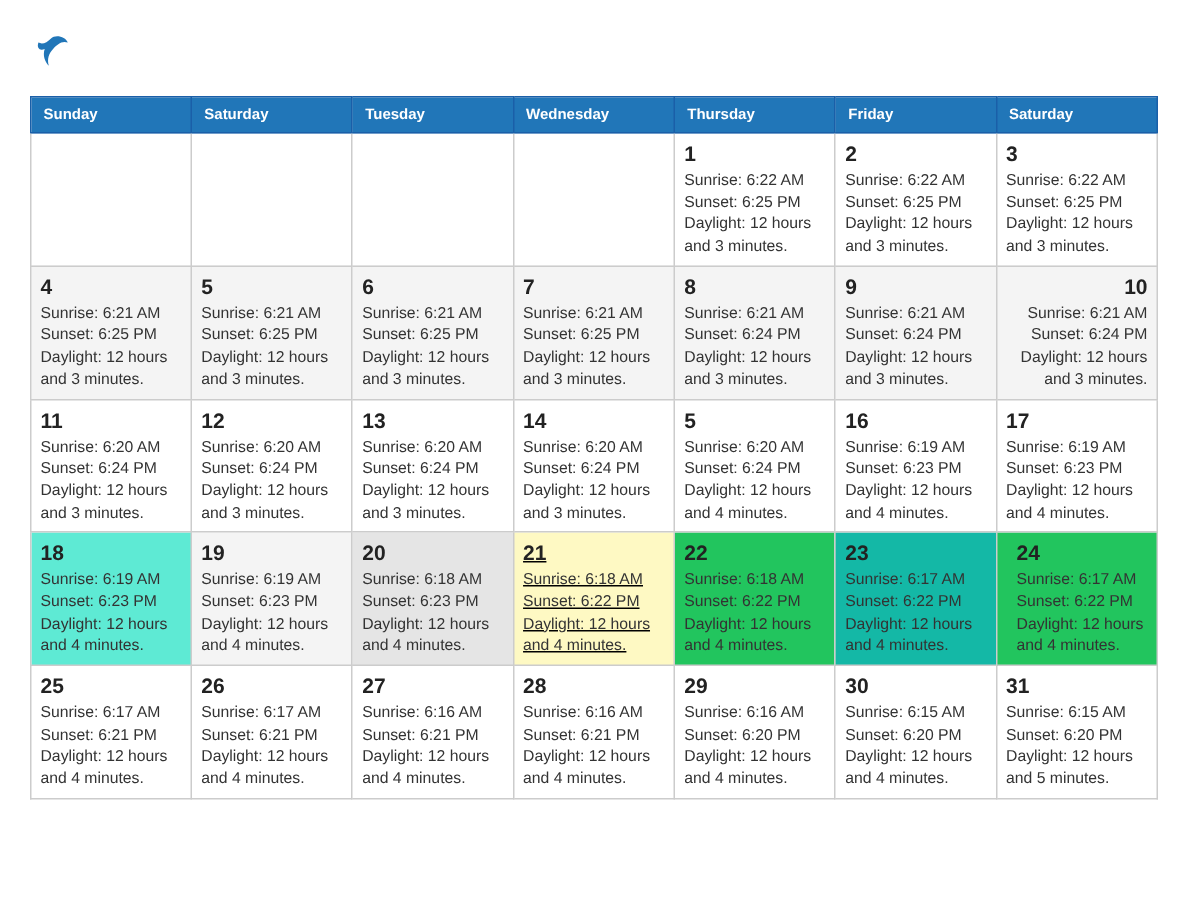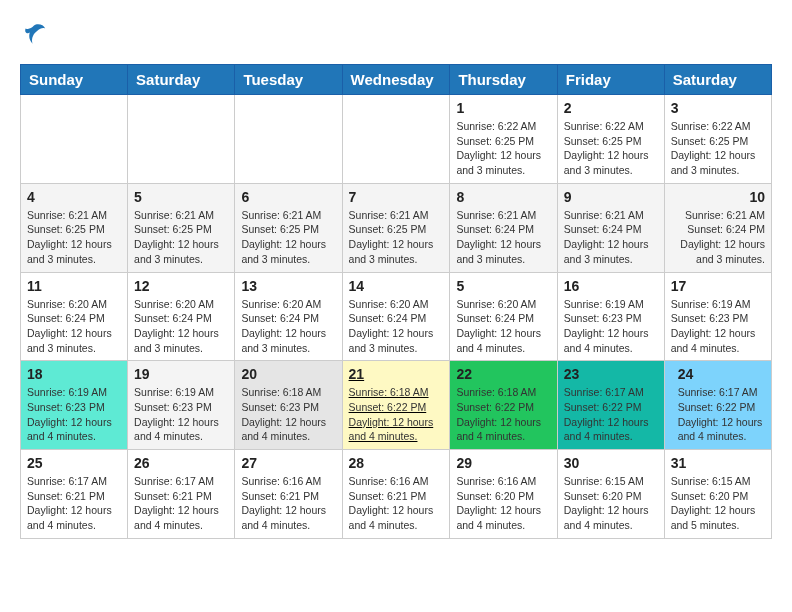--- a/index.html
+++ b/index.html
@@ -47,21 +47,21 @@
     .calendar {
       width: 100%;
       border-collapse: collapse;
       font-size: 11px;
     }
     .calendar th {
       background: #2176b8;
       color: #fff;
       text-align: left;
       padding: 6px 8px;
-      font-size: 15px;
+      font-size: 10px;
       font-weight: 600;
       border: 1px solid #1a5fa8;
     }
     .calendar td {
       border: 1px solid #ccc;
       vertical-align: top;
       padding: 5px 6px;
       width: 108px;
       min-height: 80px;
       background: #fff;
@@ -258,21 +258,21 @@
           <div class="day-info">Sunrise: 6:18 AM
 Sunset: 6:22 PM
 Daylight: 12 hours and 4 minutes.</div>
         </td>
         <td style="background: #14b8a6;">
           <div class="day-number">23</div>
           <div class="day-info">Sunrise: 6:17 AM
 Sunset: 6:22 PM
 Daylight: 12 hours and 4 minutes.</div>
         </td>
-        <td style="background: #7dd3fc; padding-left: 13px;">
+        <td style="background: #22c55e; padding-left: 13px;">
           <div class="day-number">24</div>
           <div class="day-info">Sunrise: 6:17 AM
 Sunset: 6:22 PM
 Daylight: 12 hours and 4 minutes.</div>
         </td>
       </tr>
       <tr>
         <td>
           <div class="day-number">25</div>
           <div class="day-info">Sunrise: 6:17 AM

